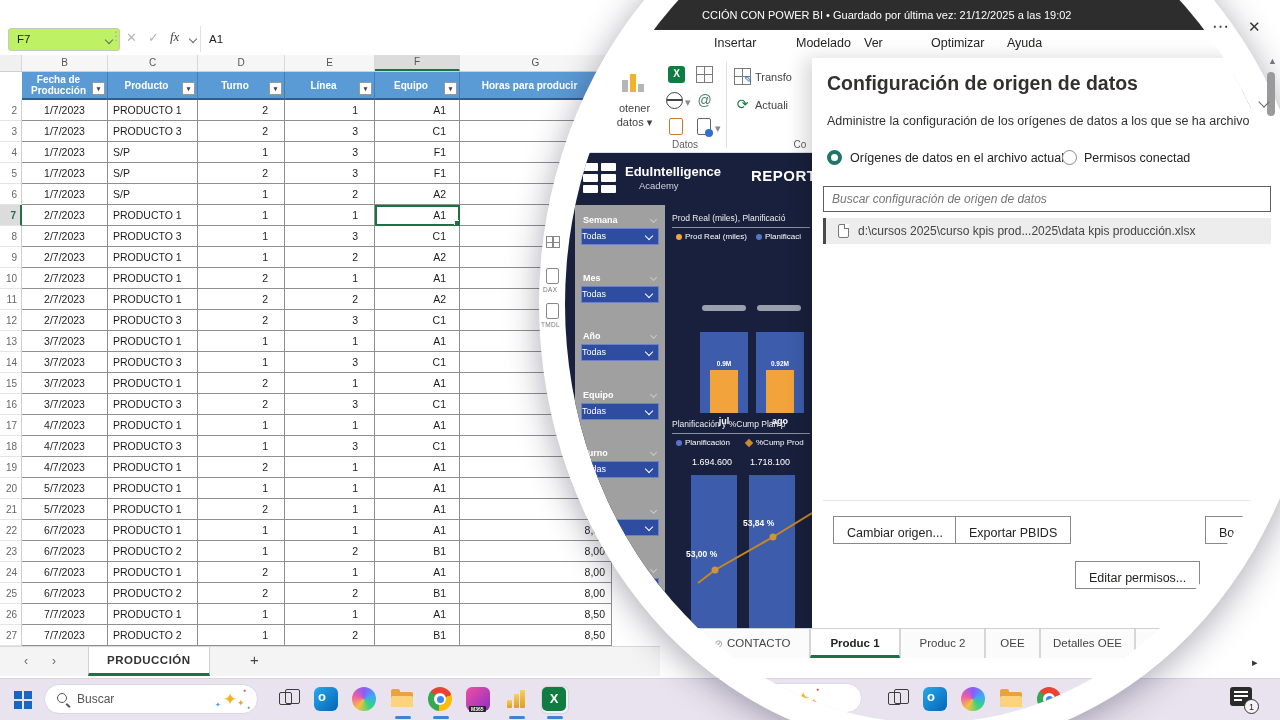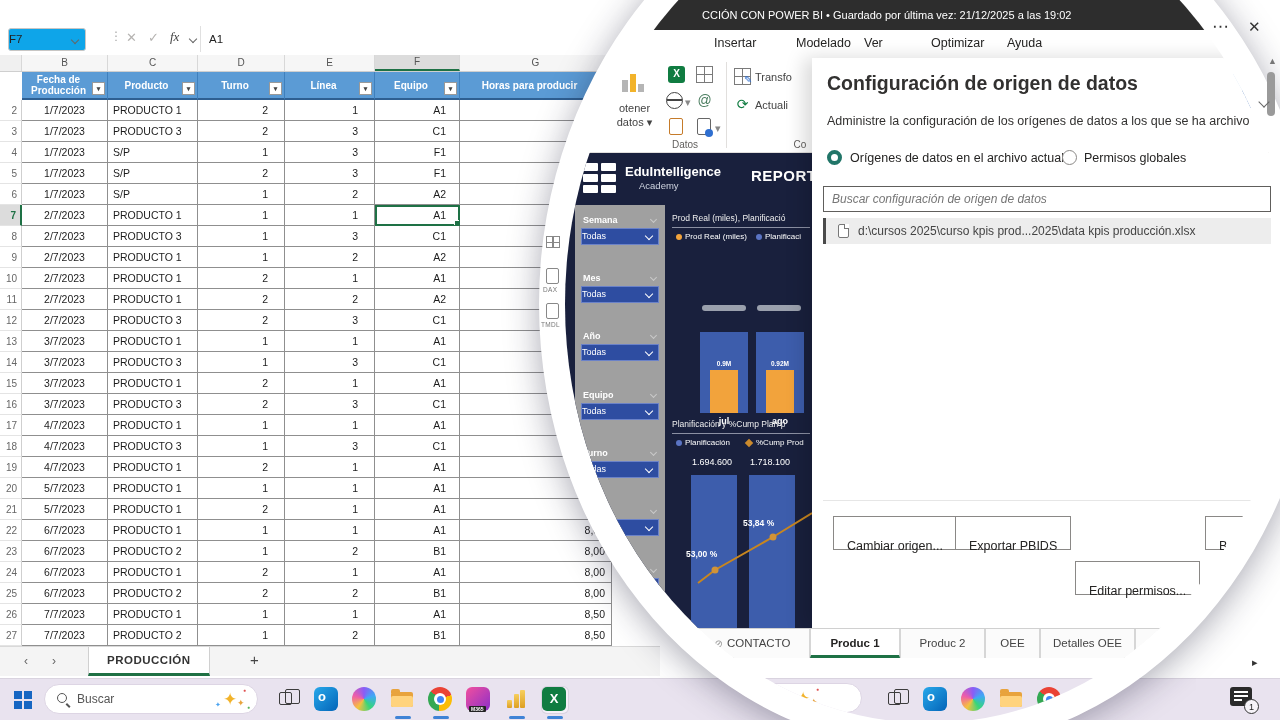--- a/index.html
+++ b/index.html
@@ -3,21 +3,21 @@
 <meta charset="utf-8">
 <style>
   html,body{margin:0;padding:0;background:#777;}
   *{box-sizing:border-box;font-family:"Liberation Sans",sans-serif;}
   #screen{position:relative;width:1280px;height:720px;background:#fff;overflow:hidden;margin:0 auto;}
   .abs{position:absolute;}
 
   
   #excel{position:absolute;inset:0;background:#fff;}
   #fbar{position:absolute;left:0;top:25px;width:660px;height:30px;background:#fff;}
-  #namebox{position:absolute;left:8px;top:3px;width:78px;height:23px;border:1px solid #c8c6c4;border-radius:3px;background:#0ea5e9;font-size:11.5px;color:#222;line-height:21px;}
+  #namebox{position:absolute;left:8px;top:3px;width:112px;height:23px;border:1px solid #c8c6c4;border-radius:3px;background:#bef264;font-size:11.5px;color:#222;line-height:21px;padding-left:8px;}
   #namebox .chv{right:7px;top:8px;}
   .chv{position:absolute;width:6px;height:6px;border-right:1.5px solid #666;border-bottom:1.5px solid #666;transform:rotate(45deg);}
   .fgray{color:#b5b3b1;font-size:13px;}
   #xl-colheads{position:absolute;left:0;top:55px;height:17px;display:flex;background:#f6f6f6;border-bottom:1px solid #cfcfcf;font-size:10px;color:#555;}
   #xl-colheads .c{border-right:1px solid #d8d8d8;text-align:center;line-height:16px;}
   #xl-colheads .corner{width:22px;background:#f0f0f0;}
   #xl-colheads .selcol{background:#dcdcdc;border-bottom:2px solid #1e7145;line-height:14px;}
   #xl-h1{position:absolute;left:22px;top:72px;height:28px;display:flex;}
   #xl-h1 .h{position:relative;background:#5b9bd5;color:#fff;font-weight:bold;font-size:10px;line-height:11px;display:flex;align-items:center;justify-content:center;text-align:center;border-right:1px solid #3f80bd;border-bottom:2px solid #2e5f92;padding:0 14px 0 2px;}
   .fbtn{position:absolute;right:2px;bottom:3px;width:13px;height:13px;background:#fff;border:1px solid #999;font-size:7px;color:#444;line-height:11px;text-align:center;}
@@ -107,21 +107,21 @@
   #dialog{position:absolute;left:812px;top:58px;width:470px;height:570px;background:#fff;box-shadow:-8px 0 18px rgba(0,0,0,.15);}
   #dlg-title{position:absolute;left:15px;top:14px;font-size:19.5px;color:#323130;font-weight:600;}
   #dlg-desc{position:absolute;left:15px;top:56px;width:450px;font-size:12.5px;color:#323130;white-space:nowrap;overflow:hidden;}
   .radio{position:absolute;width:15px;height:15px;border-radius:50%;border:1px solid #8a8886;background:#fff;}
   .radio.on{border:4.5px solid #217568;}
   .radio-lab{position:absolute;font-size:12.5px;color:#252423;}
   #dlg-search{position:absolute;left:11px;top:128px;width:448px;height:26px;border:1px solid #605e5c;font-size:12px;font-style:italic;color:#767676;line-height:24px;padding-left:8px;background:#fff;}
   #dlg-item{position:absolute;left:11px;top:160px;width:448px;height:26px;background:#ededed;border-left:3px solid #4a4a4a;font-size:12px;color:#444;line-height:26px;}
   .doc-ic{position:absolute;left:12px;top:6px;width:11px;height:14px;border:1.3px solid #777;border-radius:2px;background:#fff;}
   .doc-ic::after{content:"";position:absolute;right:-1px;top:-1px;width:4px;height:4px;background:#fff;border-left:1.3px solid #777;border-bottom:1.3px solid #777;}
-  .dlg-btn{position:absolute;top:458px;height:28px;border:1px solid #8a8886;background:#fff;font-size:12.5px;color:#252423;line-height:26px;text-align:center;padding:16px 13px;white-space:nowrap;}
+  .dlg-btn{position:absolute;top:458px;height:28px;border:1px solid #8a8886;background:#fff;font-size:12.5px;color:#252423;line-height:26px;text-align:center;padding:3px 13px;white-space:nowrap;}
   #parada{position:absolute;left:1235px;top:70px;width:52px;height:38px;background:#3e6cb5;clip-path:polygon(30% 0,100% 0,100% 100%,0 100%);color:#fff;font-weight:bold;font-size:11px;line-height:58px;padding-left:8px;}
   #parada-tri{position:absolute;left:1196px;top:62px;width:50px;height:46px;background:#cfe0f2;clip-path:polygon(100% 0,100% 100%,0 100%);}
 
   
   #pbi-strip{position:absolute;left:563px;top:628px;width:719px;height:30px;background:#fafafa;border-top:1px solid #d0d0d0;border-bottom:1px solid #e0e0e0;}
   .pbi-tab{position:absolute;top:0;height:29px;background:#fbfbfb;border-right:1px solid #d6d6d6;border-left:1px solid #d6d6d6;font-size:11.5px;color:#444;text-align:center;line-height:28px;white-space:nowrap;overflow:hidden;}
   .pbi-tab.active{background:#fff;color:#252423;font-weight:bold;border-bottom:3px solid #1e7145;}
   #pbi-below{position:absolute;left:563px;top:658px;width:719px;height:20px;background:#fff;}
   #mag-taskbar{position:absolute;left:563px;top:678px;width:719px;height:42px;background:#e9e3ef;border-top:1px solid #d9d3df;}
 
@@ -580,21 +580,21 @@
       </div>
 
       <div id="parada-tri"></div>
       <div class="abs" id="parada">Parada</div>
       <div id="dialog">
         <div id="dlg-title">Configuración de origen de datos</div>
         <div id="dlg-desc">Administre la configuración de los orígenes de datos a los que se ha archivo</div>
         <span class="radio on" style="left:15px;top:92px;"></span>
         <span class="radio-lab" style="left:38px;top:93px;">Orígenes de datos en el archivo actual</span>
         <span class="radio" style="left:250px;top:92px;"></span>
-        <span class="radio-lab" style="left:272px;top:93px;">Permisos globales</span>
+        <span class="radio-lab" style="left:272px;top:93px;">Permisos conectad</span>
         <div id="dlg-search">Buscar configuración de origen de datos</div>
         <div id="dlg-item">
           <span class="doc-ic"></span>
           <span class="abs" style="left:32px;">d:\cursos 2025\curso kpis prod...2025\data kpis producción.xlsx</span>
         </div>
         <div class="abs" style="left:11px;top:442px;width:448px;height:1px;background:#e6e6e6;"></div>
         <div id="dlg-buttons">
             <div class="dlg-btn" style="left: 21px;">Cambiar origen...</div>
             <div class="dlg-btn" style="left: 143px;">Exportar PBIDS</div>
             <div class="dlg-btn" style="left: 263px; margin-top: 45px;">Editar permisos...</div>

